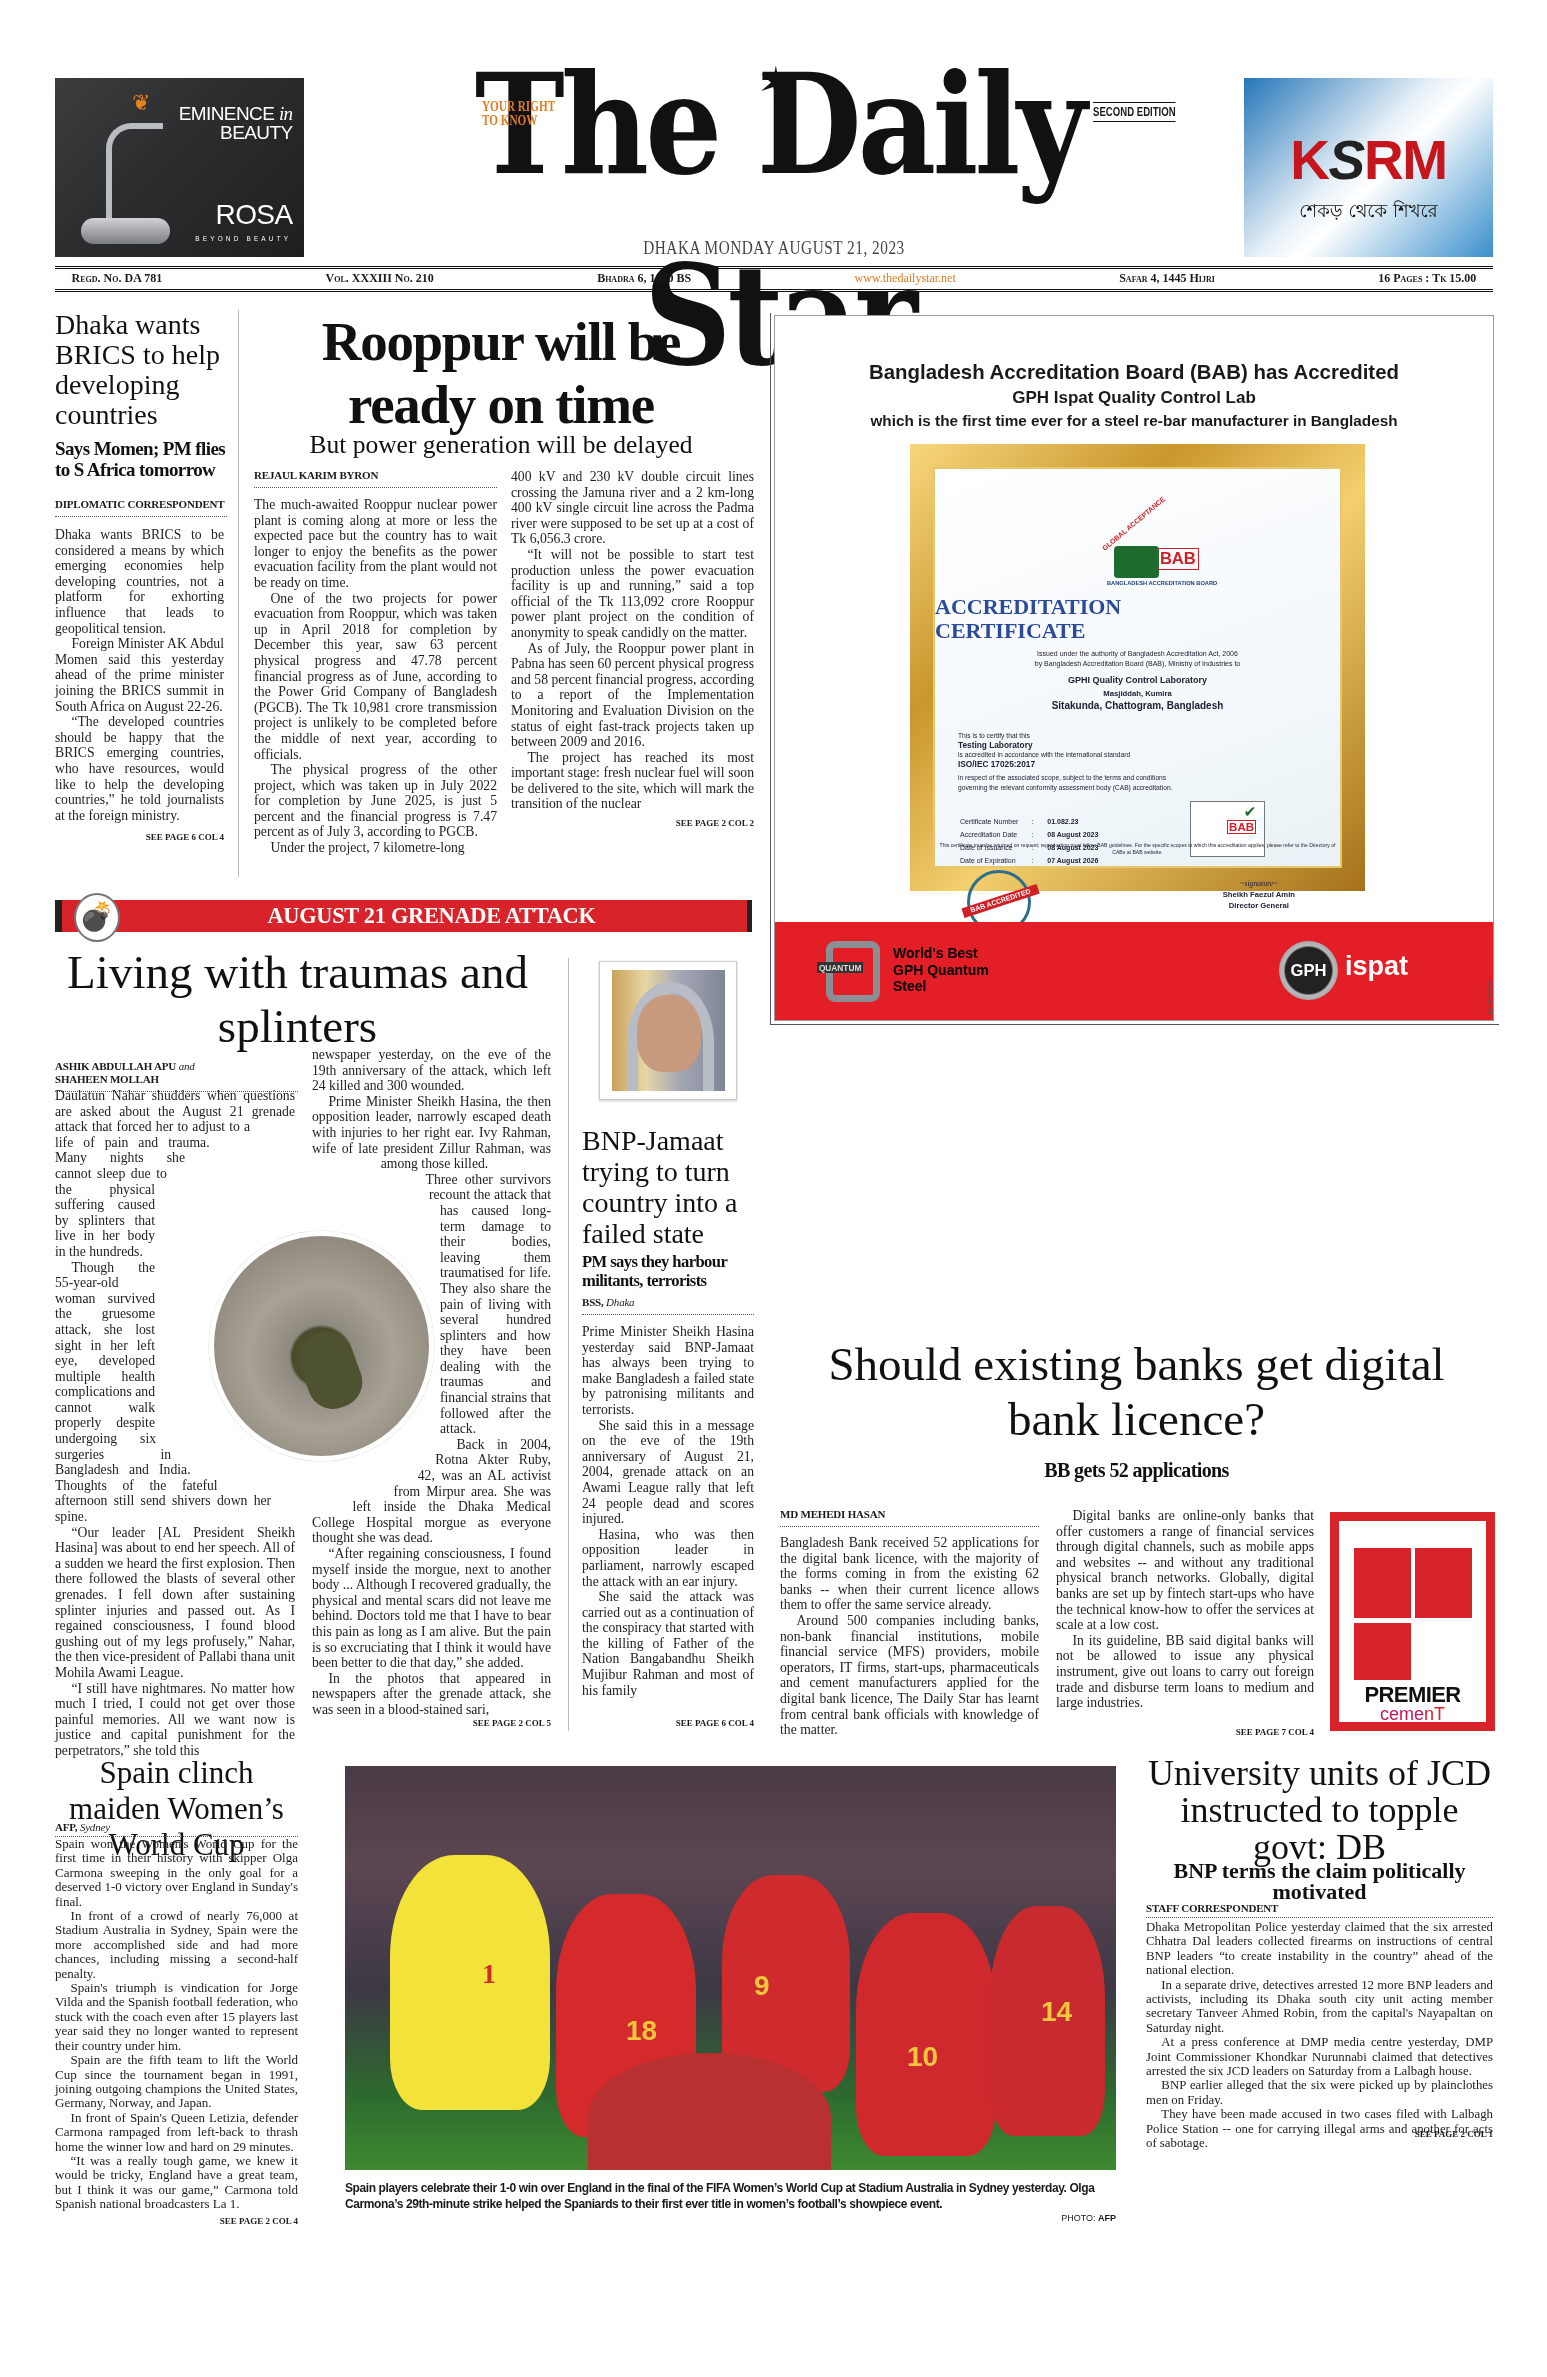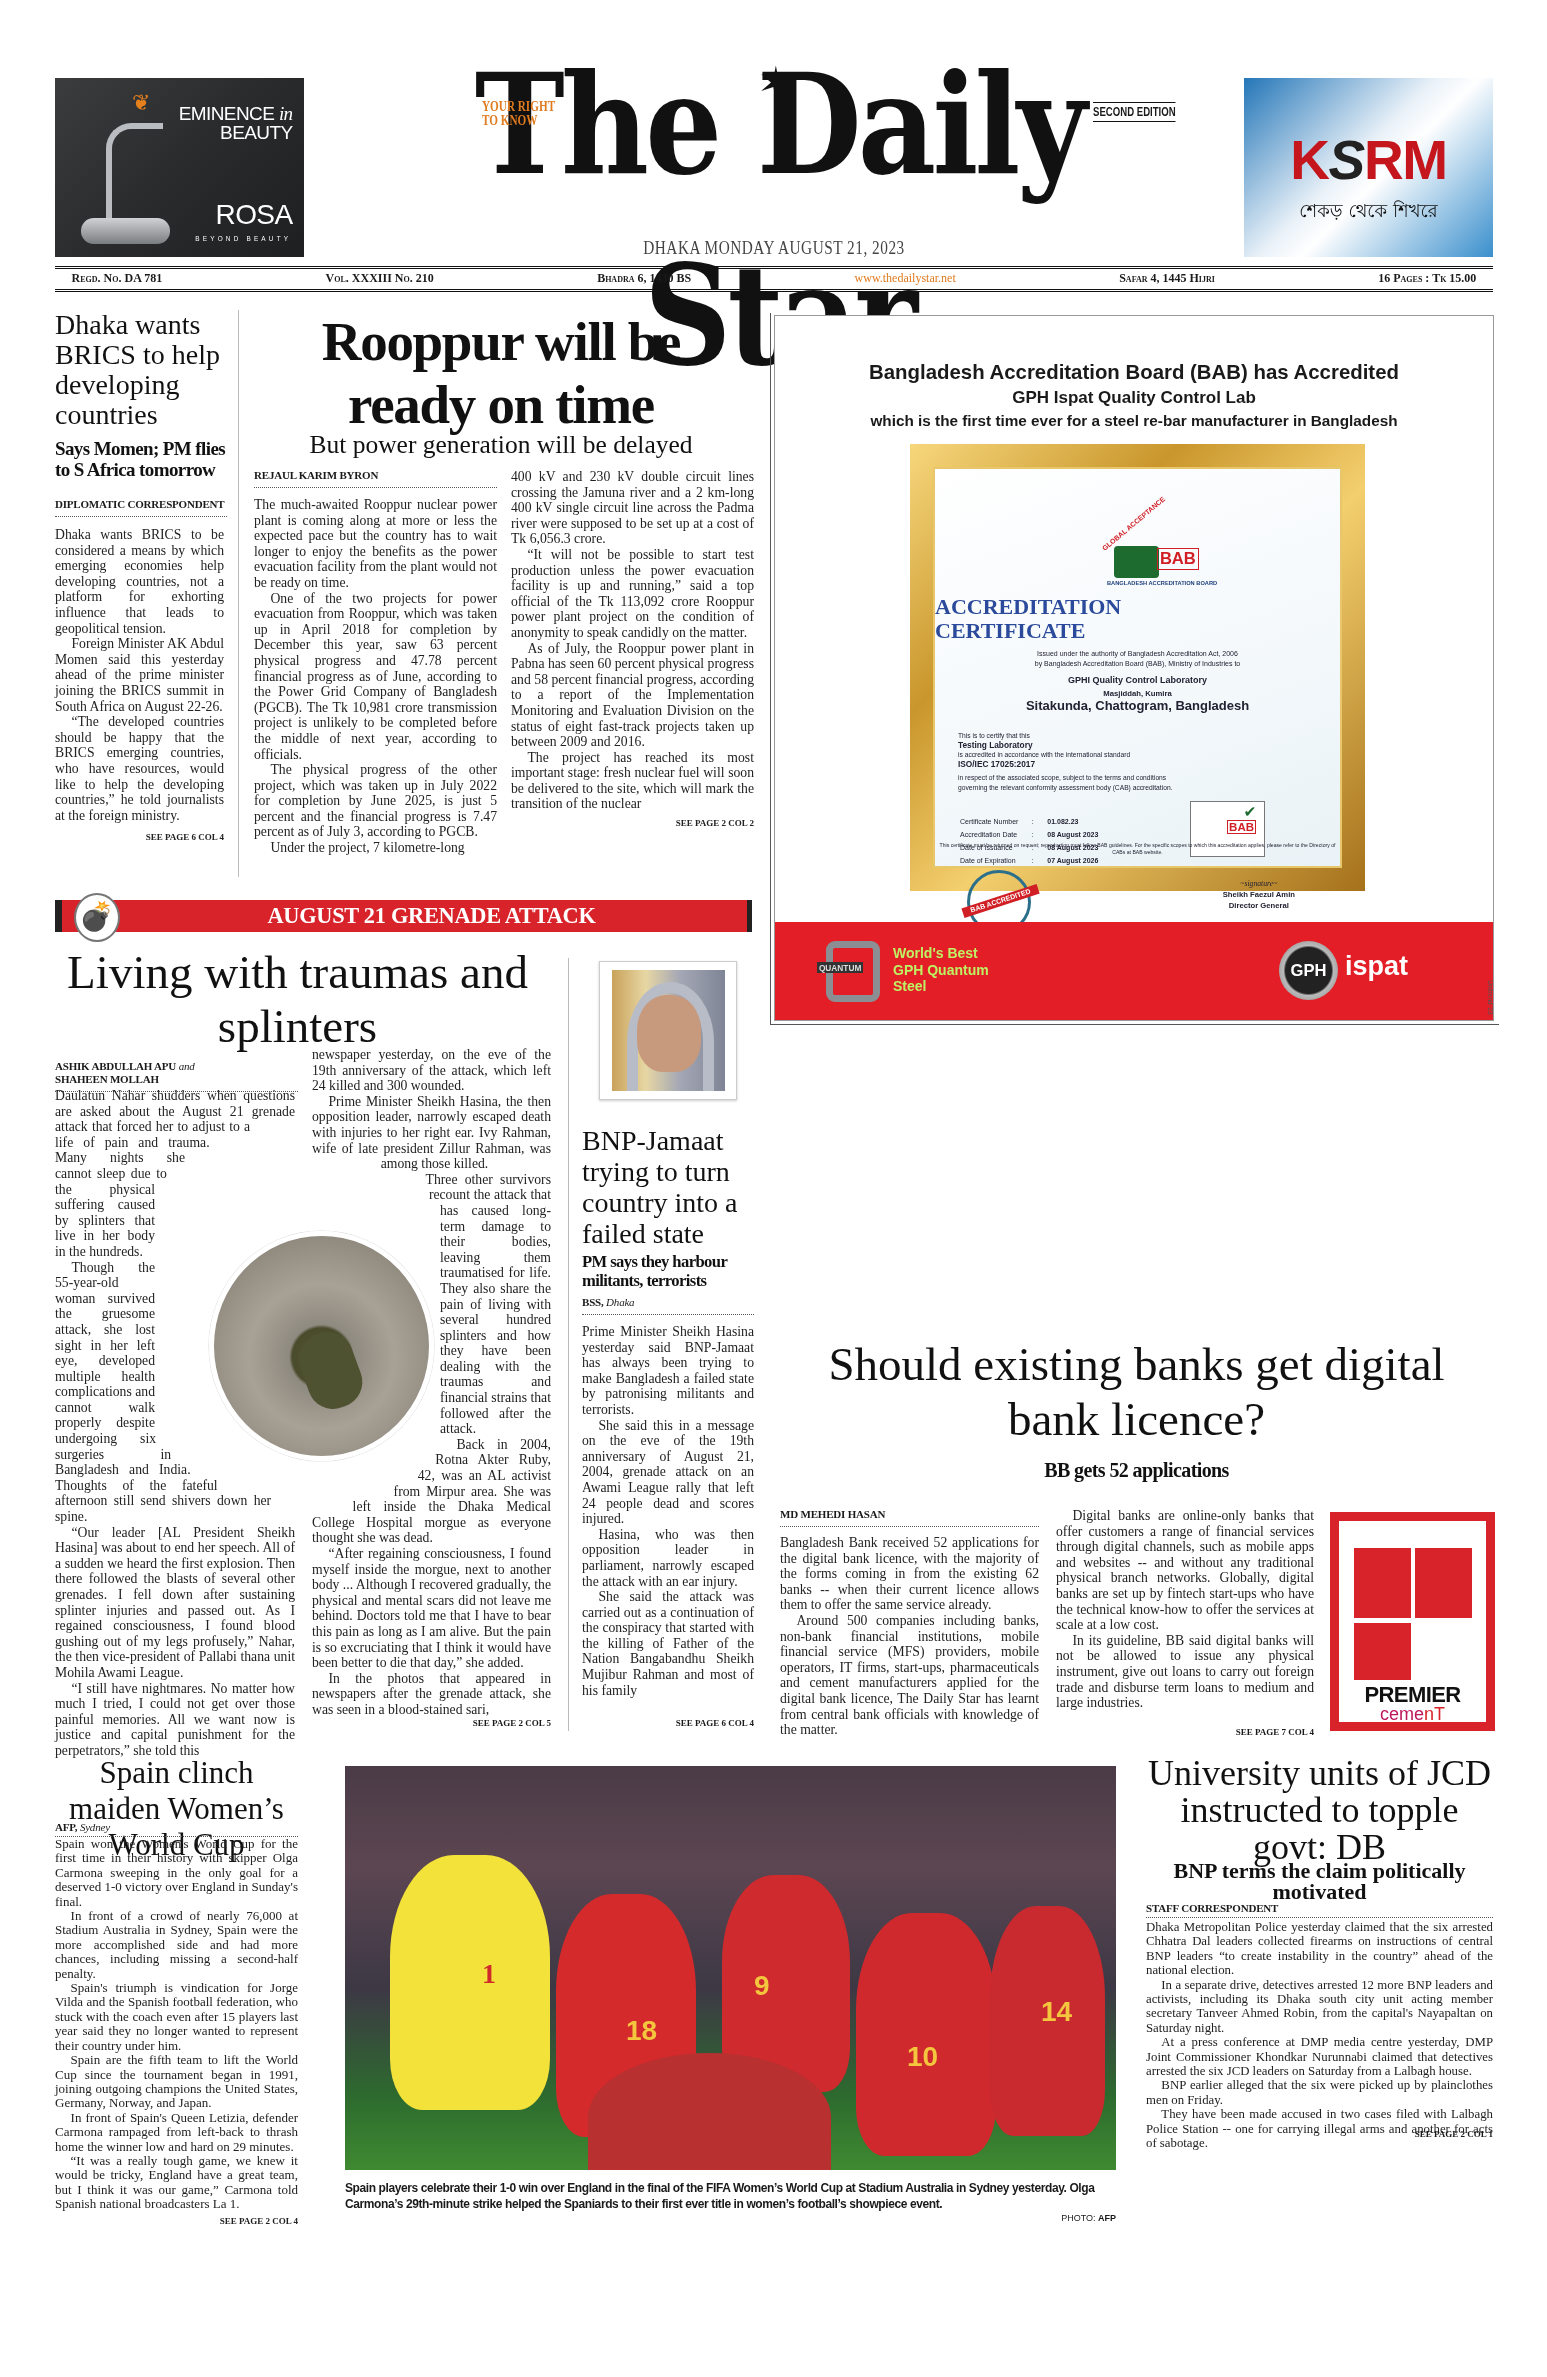--- a/index.html
+++ b/index.html
@@ -83,21 +83,21 @@
   .cert-sign { position:absolute; right:45px; top:409px; text-align:center; font-size:7.7px; font-weight:bold; line-height:11px; }
   .cert-foot { position:absolute; left:0; right:0; bottom:10.2px; text-align:center; font-size:5.1px; line-height:7px; }
   .qr { position:absolute; left:48px; top:609px; width:64px; height:64px; background:
         repeating-linear-gradient(90deg,#000 0 3.8px,#fff 3.8px 7.7px),
         repeating-linear-gradient(0deg,#000 0 3.8px,#fff 3.8px 7.7px); background-blend-mode: difference; border:3.8px solid #000; }
   .qr-cap { position:absolute; left:41px; top:677px; width:79px; text-align:center; font-family:"Liberation Sans",sans-serif; font-size:8.3px; line-height:9px; }
   .ad-desc { position:absolute; left:131px; top:605px; width:460px; font-family:"Liberation Sans",sans-serif; font-size:10.5px; line-height:12px; text-align:justify; letter-spacing:-0.2px; }
   .ad-red { position:absolute; left:0; right:0; bottom:0; height:98px; background:#e41e26; }
   .ad-red .q-logo { position:absolute; left:51px; top:19px; width:54px; height:61px; border:7.7px solid #8b8e92; border-radius:9px; }
   .ad-red .q-label { position:absolute; left:42px; top:40px; background:#333; color:#ddd; font-family:"Liberation Sans",sans-serif; font-weight:bold; font-size:8.3px; padding:0.6px 1.9px; }
-  .ad-red .slogan { position:absolute; left:118px; top:23px; font-family:"Liberation Sans",sans-serif; font-weight:bold; font-size:14px; line-height:16.6px; color:#bef264; }
+  .ad-red .slogan { position:absolute; left:118px; top:23px; font-family:"Liberation Sans",sans-serif; font-weight:bold; font-size:14px; line-height:16.6px; color:#000000; }
   .ad-red .gph { position:absolute; left:504px; top:19px; width:59px; height:59px; border-radius:50%; background:radial-gradient(#222 55%,#bbb 60%,#777 100%); color:#fff; text-align:center; line-height:59px; font-family:"Liberation Sans",sans-serif; font-weight:bold; font-size:16.6px; }
   .ad-red .ispat { position:absolute; left:570px; top:29px; font-family:"Liberation Sans",sans-serif; font-weight:bold; font-size:27px; color:#fff; }
   .ad-credit { position:absolute; right:-14px; bottom:19px; font-family:"Liberation Sans",sans-serif; font-size:6.4px; color:#555; transform:rotate(90deg); }
   .ad-outer-line { left:770px; top:313px; width:0.6px; height:712px; background:#555; }
   .ad-outer-bottom { left:770px; top:1024px; width:729px; height:1.3px; background:#555; }
 
   
   .grenade-banner { left:55px; top:900px; width:697px; height:32px; background:#d8232a; border-left:7.7px solid #222; border-right:5.1px solid #222; }
   .grenade-banner .lbl { position:absolute; left:0; right:0; top:0; line-height:32px; text-align:center; padding-left:54px; color:#fff; font-family:"Liberation Serif",serif; font-weight:bold; font-size:22.4px; letter-spacing:-0.3px; }
   .grenade-icon { left:74px; top:893px; width:46px; height:49px; border-radius:50%; background:#fff; border:2.6px solid #777; text-align:center; font-size:28px; line-height:43px; }
@@ -246,21 +246,21 @@
         <div>ACCREDITATION</div>
         <div>CERTIFICATE</div>
       </div>
       <div class="cert-issued">
         <div>Issued under the authority of Bangladesh Accreditation Act, 2006</div>
         <div>by Bangladesh Accreditation Board (BAB), Ministry of Industries to</div>
       </div>
       <div class="cert-org">
         <div>GPHI Quality Control Laboratory</div>
         <div style="font-size:7.7px;line-height:11.5px">Masjiddah, Kumira</div>
-        <div style="font-size:13px;line-height:11.5px">Sitakunda, Chattogram, Bangladesh</div>
+        <div style="font-size:10px;line-height:11.5px">Sitakunda, Chattogram, Bangladesh</div>
       </div>
       <div class="cert-certify">
         <div>This is to certify that this</div>
         <b>Testing Laboratory</b>
         <div>is accredited in accordance with the international standard</div>
         <b>ISO/IEC 17025:2017</b>
         <div style="margin-top:3.8px">in respect of the associated scope, subject to the terms and conditions governing the relevant conformity assessment body (CAB) accreditation.</div>
       </div>
       <table class="cert-table">
         <tbody>

